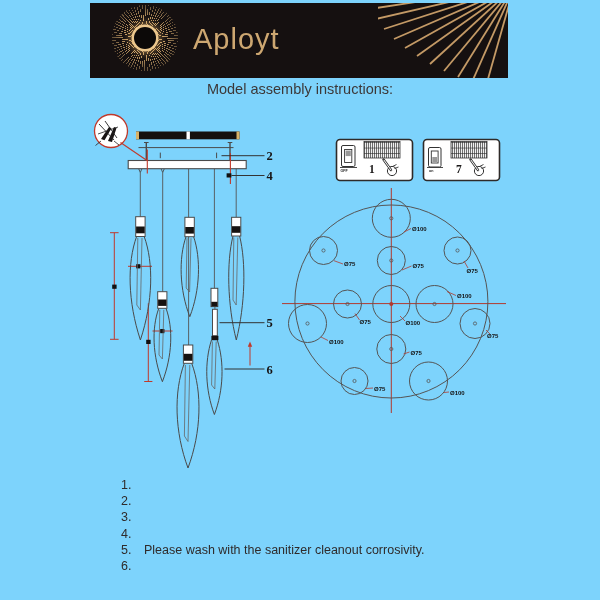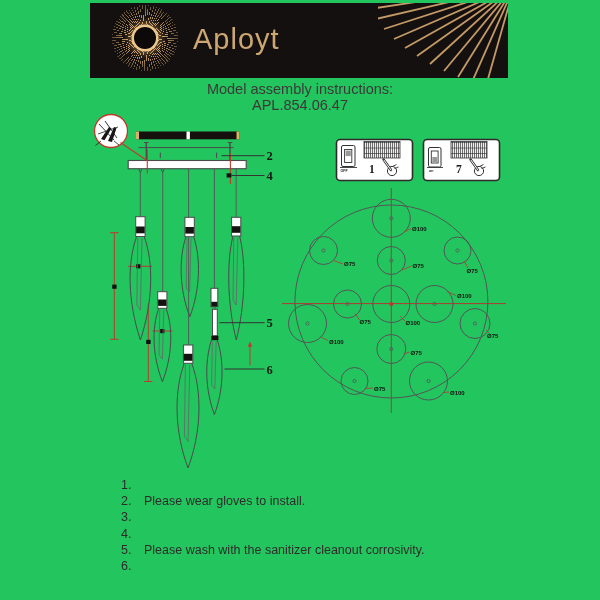--- a/index.html
+++ b/index.html
@@ -1,16 +1,16 @@
 <!DOCTYPE html>
 <html><head>
 <meta charset="utf-8">
 <style>
   html,body{margin:0;padding:0;background:#fff;}
-  .page{position:relative;width:600px;height:600px;background:#22c55e;overflow:hidden;
+  .page{position:relative;width:600px;height:600px;background:#7dd3fc;overflow:hidden;
         font-family:"Liberation Sans", sans-serif;color:#383434;}
 
   
   .banner{position:absolute;left:90px;top:3px;width:418px;height:75px;background:#151010;overflow:hidden;}
   .burst{position:absolute;left:22px;top:2px;width:66px;height:66px;border-radius:50%;
          background:repeating-conic-gradient(from 0deg, rgba(214,172,112,.95) 0deg 1.3deg, rgba(21,16,16,0) 1.3deg 5.0deg);}
   .burst::before{content:'';position:absolute;inset:0;border-radius:50%;
          background:radial-gradient(circle, rgba(21,16,16,0) 0 38%, rgba(21,16,16,.45) 62%, #151010 98%);}
   .burst::after{content:'';position:absolute;left:50%;top:50%;width:22px;height:22px;transform:translate(-50%,-50%);
          border-radius:50%;background:#0c0908;
@@ -61,21 +61,20 @@
         <line x1="136" y1="-16" x2="66" y2="68"></line>
         <line x1="136" y1="-16" x2="80" y2="74"></line>
         <line x1="136" y1="-16" x2="94" y2="79"></line>
         <line x1="136" y1="-16" x2="108" y2="83"></line>
       </g>
     </svg>
   </div>
 
   <div class="title-block">
     <div class="title-line">Model assembly instructions:</div>
-    <div class="title-line">APL.854.06.47</div>
   </div>
 
   <svg class="picto-svg" width="168" height="47" viewBox="334 137 168 47">
     <defs>
       <pattern id="hatch" width="2" height="5.5" patternUnits="userSpaceOnUse">
         <path d="M0.6,0 V5.5" stroke="#222" stroke-width="0.7"></path>
         <path d="M0,5.1 H2" stroke="#222" stroke-width="0.6"></path>
       </pattern>
     </defs>
 
@@ -324,21 +323,20 @@
   </svg>
 
   <div class="instructions">
     <div class="instr-row">
       <span class="instr-num">1.</span>
         <span class="instr-gap"></span>
     </div>
     <div class="instr-row">
       <span class="instr-num">2.</span>
         <span class="instr-gap"></span>
-      <span class="instr-text">Please wear gloves to install.</span>
     </div>
     <div class="instr-row">
       <span class="instr-num">3.</span>
         <span class="instr-gap"></span>
     </div>
     <div class="instr-row">
       <span class="instr-num">4.</span>
         <span class="instr-gap"></span>
     </div>
     <div class="instr-row">

